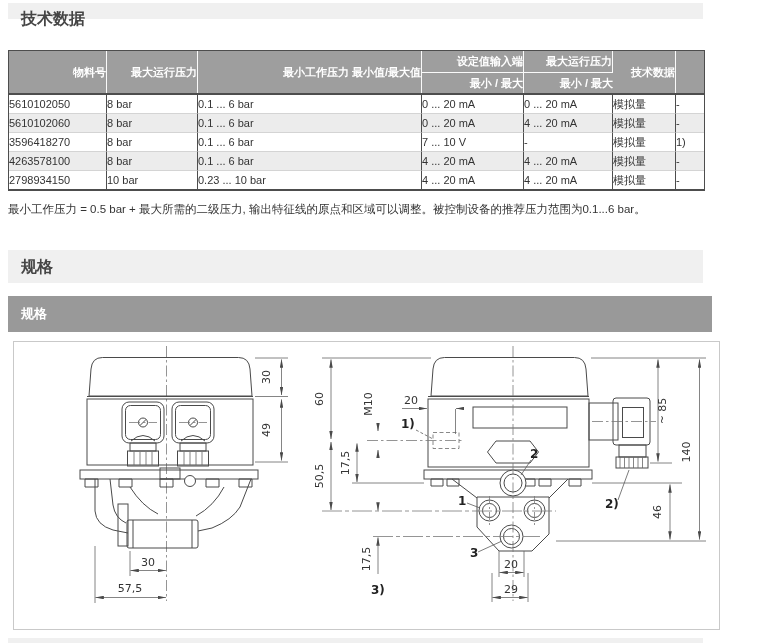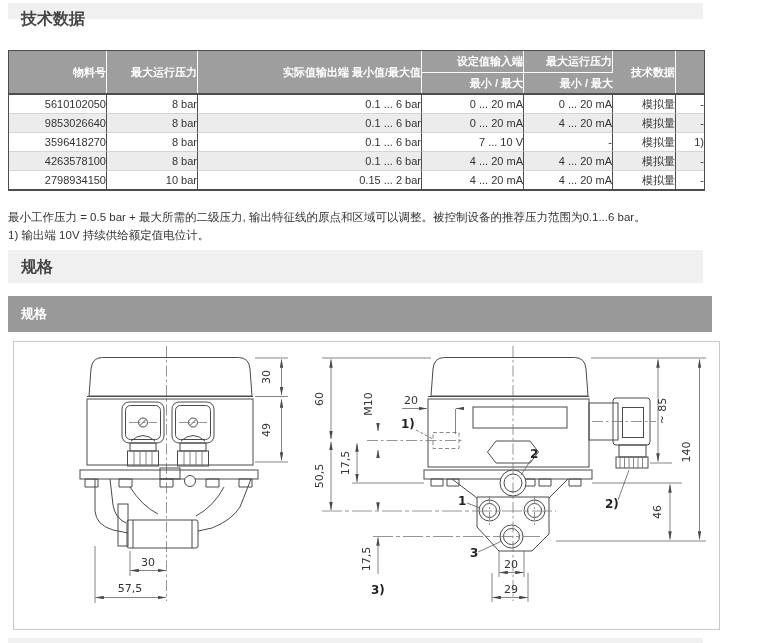--- a/index.html
+++ b/index.html
@@ -15,26 +15,26 @@
            line-height:36px;padding-left:13px;box-sizing:border-box;}
   #tablewrap{position:absolute;left:8px;top:50px;}
   table{border-collapse:separate;border-spacing:0;table-layout:fixed;width:695px;
         border:1px solid #4d4d4d;border-bottom-width:2px;}
   th{background:#9e9e9e;color:#fff;font-weight:bold;font-size:11px;
      padding:0;border-right:1px solid #fafafa;vertical-align:middle;text-align:right;}
   th:last-child{border-right:none;}
   tr.h1 th{height:21px;}
   tr.h2 th{height:20px;margin-top:16px;}
   th.split{border-bottom:1px solid #fafafa;}
-  td{font-size:11px;color:#333;text-align:right;height:18px;padding:0;
+  td{font-size:11px;color:#333;text-align:left;height:18px;padding:0;
      border-right:1px solid #4d4d4d;border-top:1px solid #d4d4d4;background:#fff;}
   td:last-child{border-right:none;}
   tbody tr:first-child td{border-top:2px solid #4d4d4d;}
   tbody tr:nth-child(even) td{background:#ececec;}
-  #notes{position:absolute;left:8px;top:209px;width:744px;color:#333;
+  #notes{position:absolute;left:8px;top:201px;width:744px;color:#333;
          font-size:11.5px;line-height:17.5px;}
   #drawbox{position:absolute;left:13px;top:341px;width:705px;height:287px;
            border:1px solid #c9c9c9;background:#fff;}
   #nextband{position:absolute;left:8px;top:638px;width:695px;height:5px;background:#f0f0f0;}
   svg#art{position:absolute;left:0;top:0;pointer-events:none;}
   svg#art text{font-family:"DejaVu Sans",sans-serif;font-size:11px;fill:#333;}
   svg#art text.lbl{font-size:12px;font-weight:bold;fill:#222;}
   .ol{stroke:#4a4a4a;stroke-width:1;fill:none;}
   .olw{stroke:#4a4a4a;stroke-width:1;fill:#fff;}
   .dim{stroke:#666;stroke-width:0.8;fill:none;}
@@ -55,21 +55,21 @@
         <col style="width:224px">
     <col style="width:102px">
         <col style="width:89px">
         <col style="width:63px">
         <col style="width:28px">
   </colgroup>
   <thead>
     <tr class="h1">
       <th rowspan="2">物料号</th>
       <th rowspan="2">最大运行压力</th>
-      <th rowspan="2">实际值输出端 最小值/最大值</th>
+      <th rowspan="2">最小工作压力 最小值/最大值</th>
       <th class="split">设定值输入端</th>
       <th class="split">最大运行压力</th>
       <th rowspan="2">技术数据</th>
       <th rowspan="2"></th>
     </tr>
     <tr class="h2">
       <th>最小 / 最大</th>
       <th>最小 / 最大</th>
     </tr>
   </thead>
@@ -77,21 +77,21 @@
     <tr>
       <td>5610102050</td>
       <td>8 bar</td>
       <td>0.1 ... 6 bar</td>
       <td>0 ... 20 mA</td>
       <td>0 ... 20 mA</td>
       <td>模拟量</td>
       <td>-</td>
     </tr>
     <tr>
-      <td>9853026640</td>
+      <td>5610102060</td>
       <td>8 bar</td>
       <td>0.1 ... 6 bar</td>
       <td>0 ... 20 mA</td>
       <td>4 ... 20 mA</td>
       <td>模拟量</td>
       <td>-</td>
     </tr>
     <tr>
       <td>3596418270</td>
       <td>8 bar</td>
@@ -106,33 +106,32 @@
       <td>8 bar</td>
       <td>0.1 ... 6 bar</td>
       <td>4 ... 20 mA</td>
       <td>4 ... 20 mA</td>
       <td>模拟量</td>
       <td>-</td>
     </tr>
     <tr>
       <td>2798934150</td>
       <td>10 bar</td>
-      <td>0.15 ... 2 bar</td>
+      <td>0.23 ... 10 bar</td>
       <td>4 ... 20 mA</td>
       <td>4 ... 20 mA</td>
       <td>模拟量</td>
       <td>-</td>
     </tr>
   </tbody>
 </table>
 </div>
 
 <div id="notes">
   <div>最小工作压力 = 0.5 bar + 最大所需的二级压力, 输出特征线的原点和区域可以调整。被控制设备的推荐压力范围为0.1...6 bar。</div>
-  <div>1) 输出端 10V 持续供给额定值电位计。</div>
 </div>
 
 <div class="band" id="band-spec">规格</div>
 <div id="graybar">规格</div>
 
 <div id="drawbox"></div>
 <div id="nextband"></div>
 
 <svg id="art" width="757" height="643" viewBox="0 0 757 643">
   <defs>

